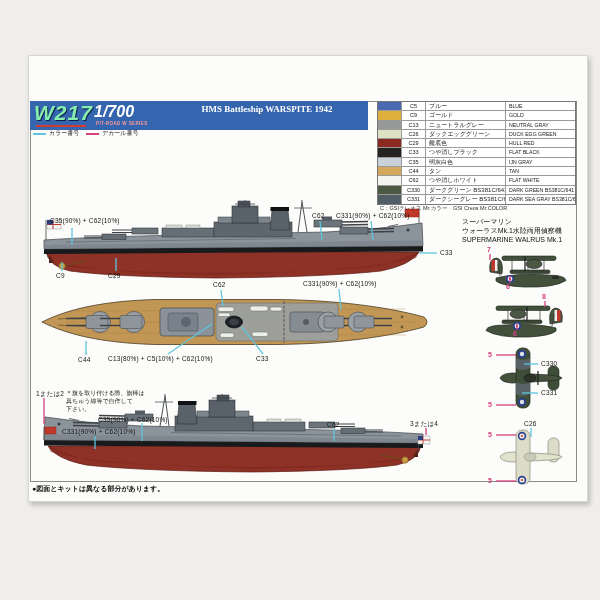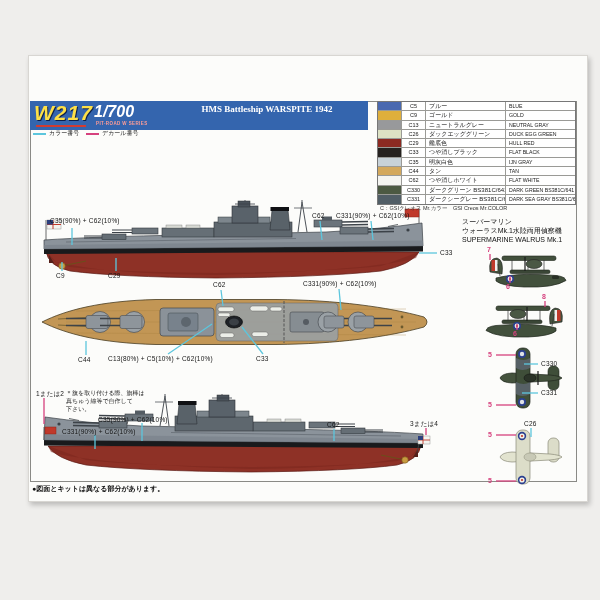--- a/index.html
+++ b/index.html
@@ -12,21 +12,21 @@
   html,body{width:600px;height:600px;overflow:hidden;}
   body{background:#efeeec;font-family:"Liberation Sans",sans-serif;color:var(--ink);}
   #page{position:relative;width:600px;height:600px;}
   .abs{position:absolute;}
   
   #sheet{left:28px;top:55px;width:560px;height:447px;background:#fcfcfa;
          box-shadow:2px 3px 5px rgba(0,0,0,.22);border:1px solid #d8d6d2;}
   #frame{left:30px;top:101px;width:547px;height:381px;border:1px solid #8a8a86;background:transparent;}
   
   #banner{left:30px;top:101px;width:338px;height:29px;background:var(--banner);}
-  .kitno{left:4px;top:0px;font-size:21px;font-weight:bold;font-style:italic;color:#fde047;
+  .kitno{left:4px;top:0px;font-size:21px;font-weight:bold;font-style:italic;color:#86efac;
          text-shadow:1px 1px 0 #0c1f4a;letter-spacing:1px;}
   .kitno-rule{left:6px;top:24px;width:50px;height:2px;background:#d23b30;}
   .scale{left:64px;top:2px;font-size:16px;font-weight:bold;font-style:italic;color:#fff;}
   .series{left:66px;top:20px;font-size:4.5px;font-weight:bold;color:#ff9d96;letter-spacing:.4px;}
   .btitle-en{left:140px;top:3px;width:194px;text-align:center;font-size:9px;font-weight:bold;
              color:#fff;font-family:"Liberation Serif",serif;white-space:nowrap;}
   .btitle-jp{left:140px;top:15px;width:194px;text-align:center;font-size:8.5px;font-weight:bold;
              color:#fff;white-space:nowrap;}
   
   .dash{height:2px;width:13px;top:133px;}

